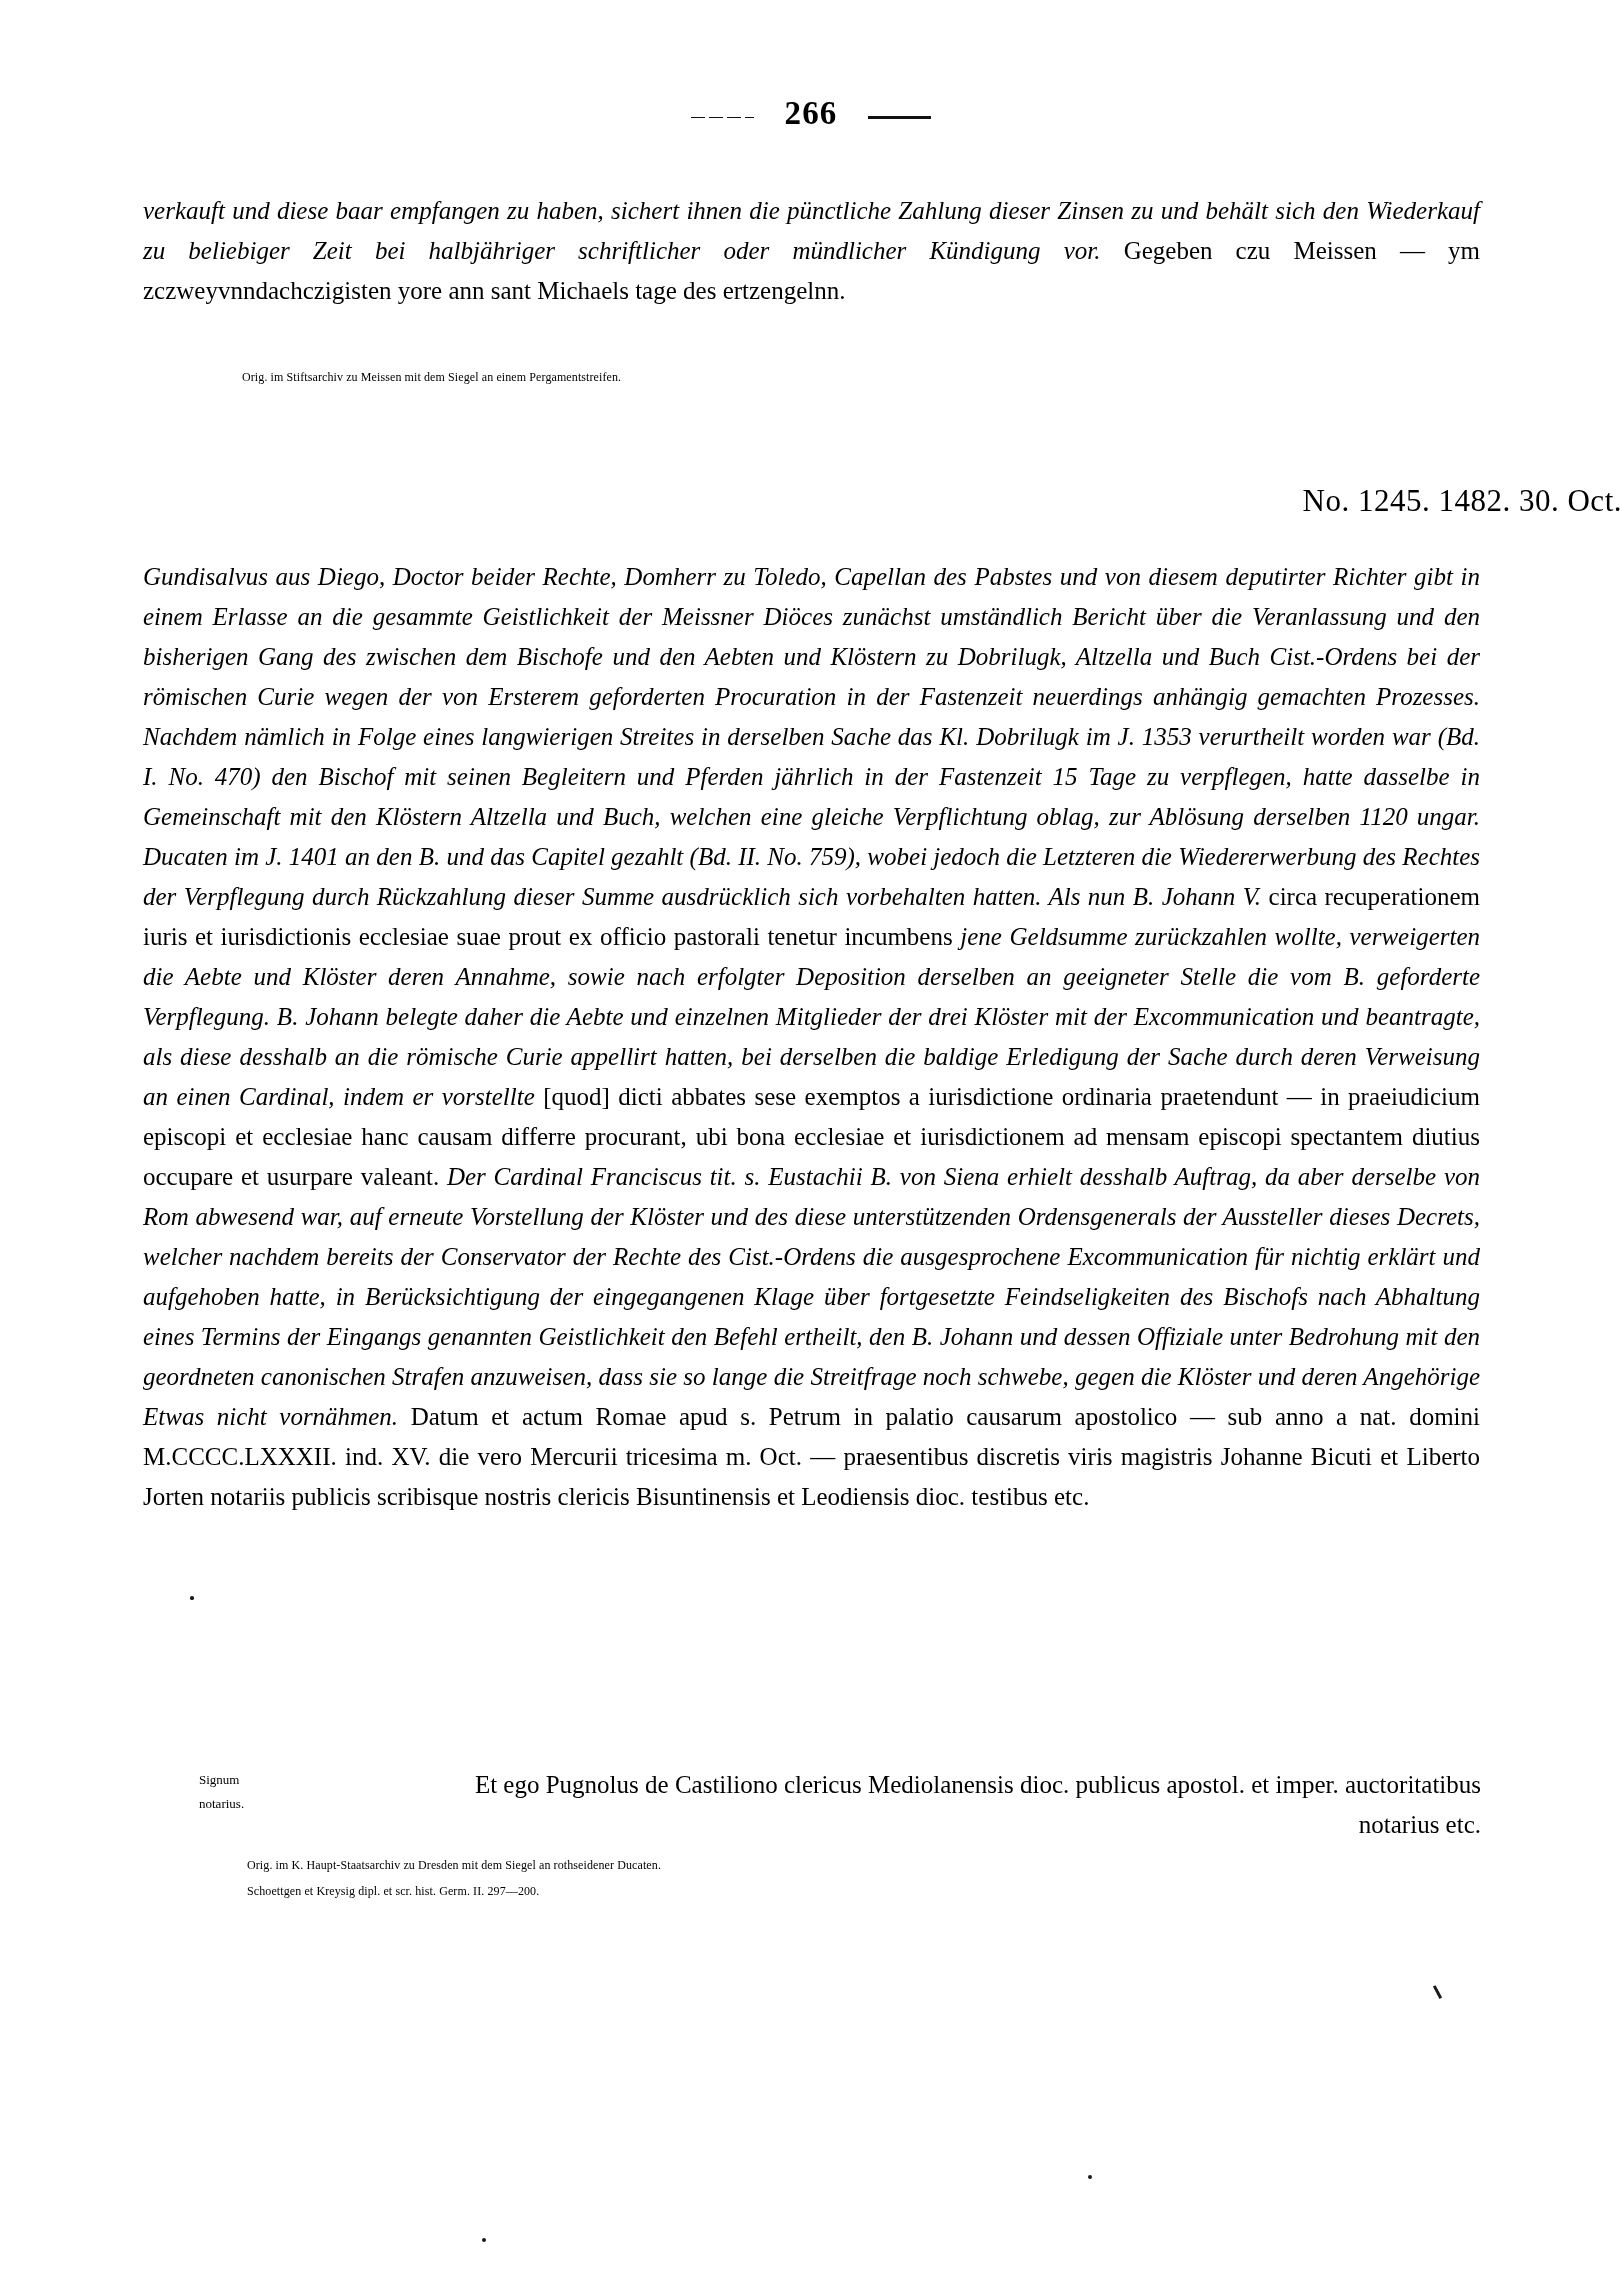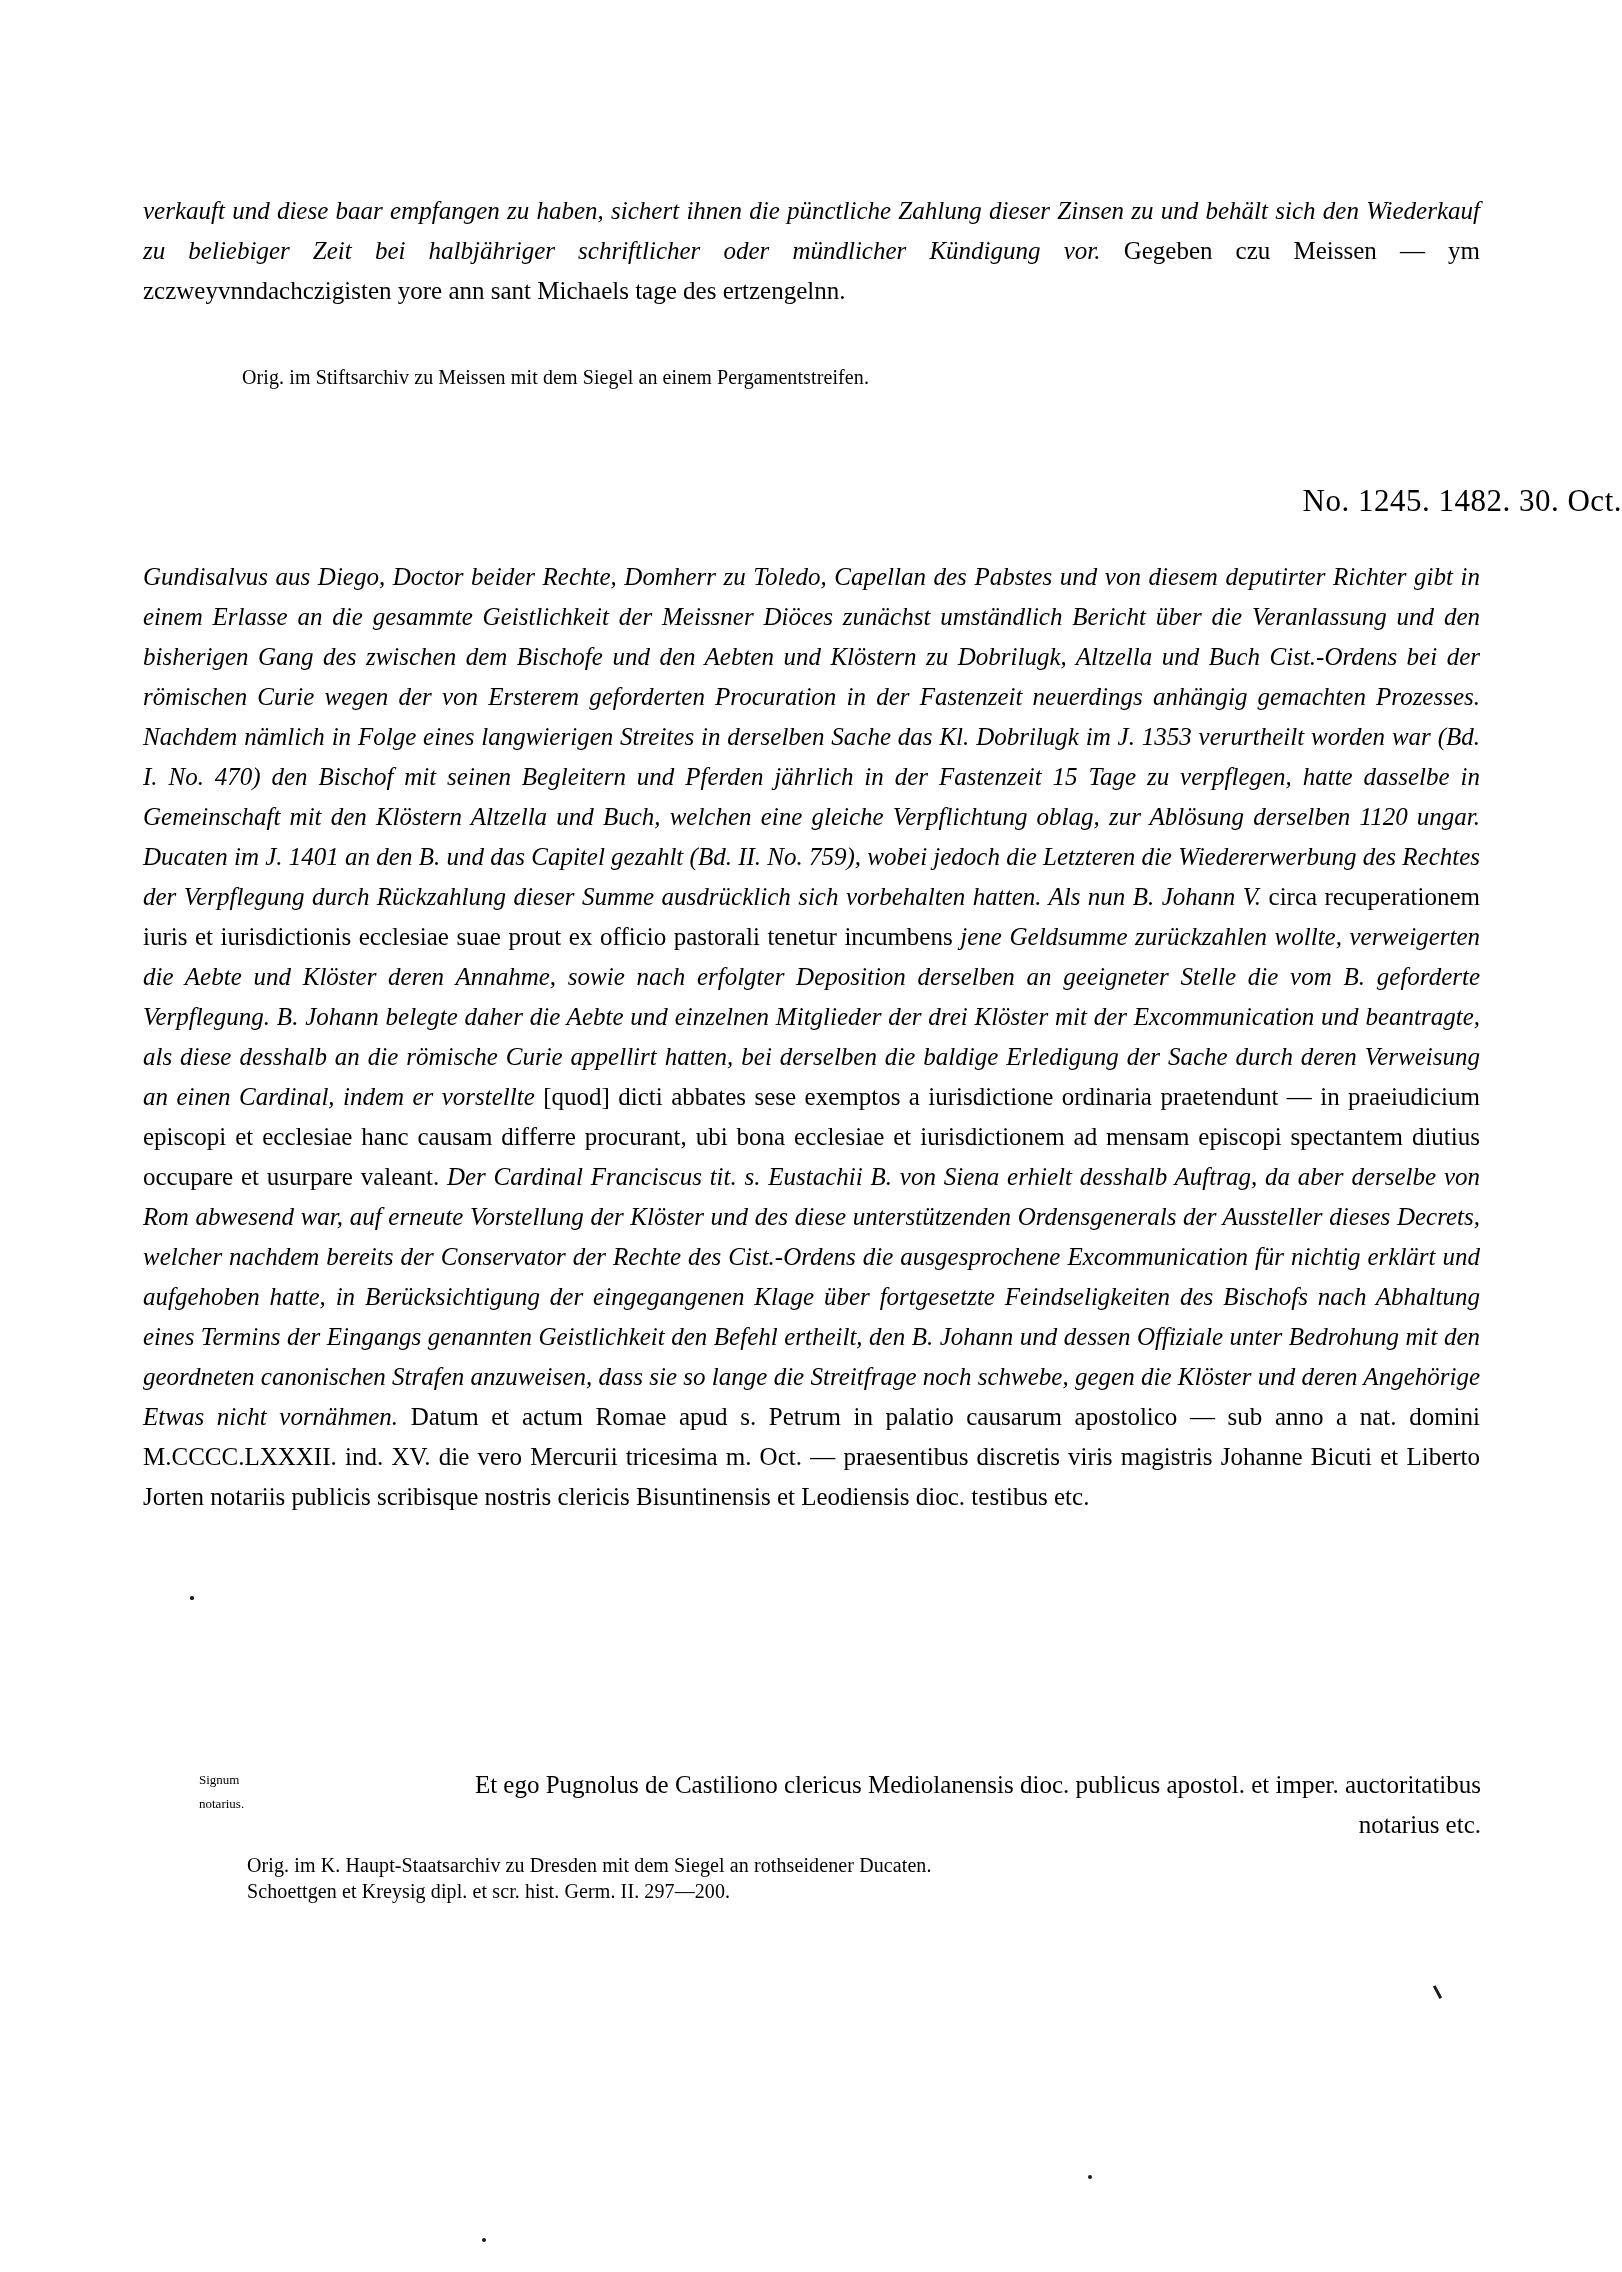--- a/index.html
+++ b/index.html
@@ -69,21 +69,21 @@
     margin: 0;
     hyphens: manual;
   }
   .para.lead { text-indent: 0; }
   i, .it { font-style: italic; }
   .ro { font-style: normal; }
 
   
   .srcnote {
     position: absolute;
-    font-size: 20px;
+    font-size: 12px;
     line-height: 23.6px;
     letter-spacing: 0.1px;
     margin: 0;
   }
 
   
   .doc-heading {
     position: absolute;
     left: 0;
     width: 1622px;
@@ -110,20 +110,25 @@
   .speck.tick {
     border-radius: 0;
     transform: rotate(-28deg);
   }
 </style>
 </head>
 <body>
 
 <div class="page">
 
+  <div class="runhead">
+    <span class="rule-left"></span>
+    <span class="folio">266</span>
+    <span class="rule-right"></span>
+  </div>
 
   <div class="block" style="top:191px;">
     <p class="para lead"><i>verkauft und diese baar empfangen zu haben, sichert ihnen die pünctliche Zahlung dieser Zinsen zu und behält sich den Wiederkauf zu beliebiger Zeit bei halbjähriger schriftlicher oder mündlicher Kündigung vor. </i><span class="ro">Gegeben czu Meissen — ym zczweyvnndachczigisten yore ann sant Michaels tage des ertzengelnn.</span></p>
   </div>
 
   <p class="srcnote" style="left:242px; top:366px;">Orig. im Stiftsarchiv zu Meissen mit dem Siegel an einem Pergamentstreifen.</p>
 
   <div class="doc-heading" style="top:483px;">No. 1245.   1482.   30. Oct.</div>
 
   <div class="block" style="top:557px;">

